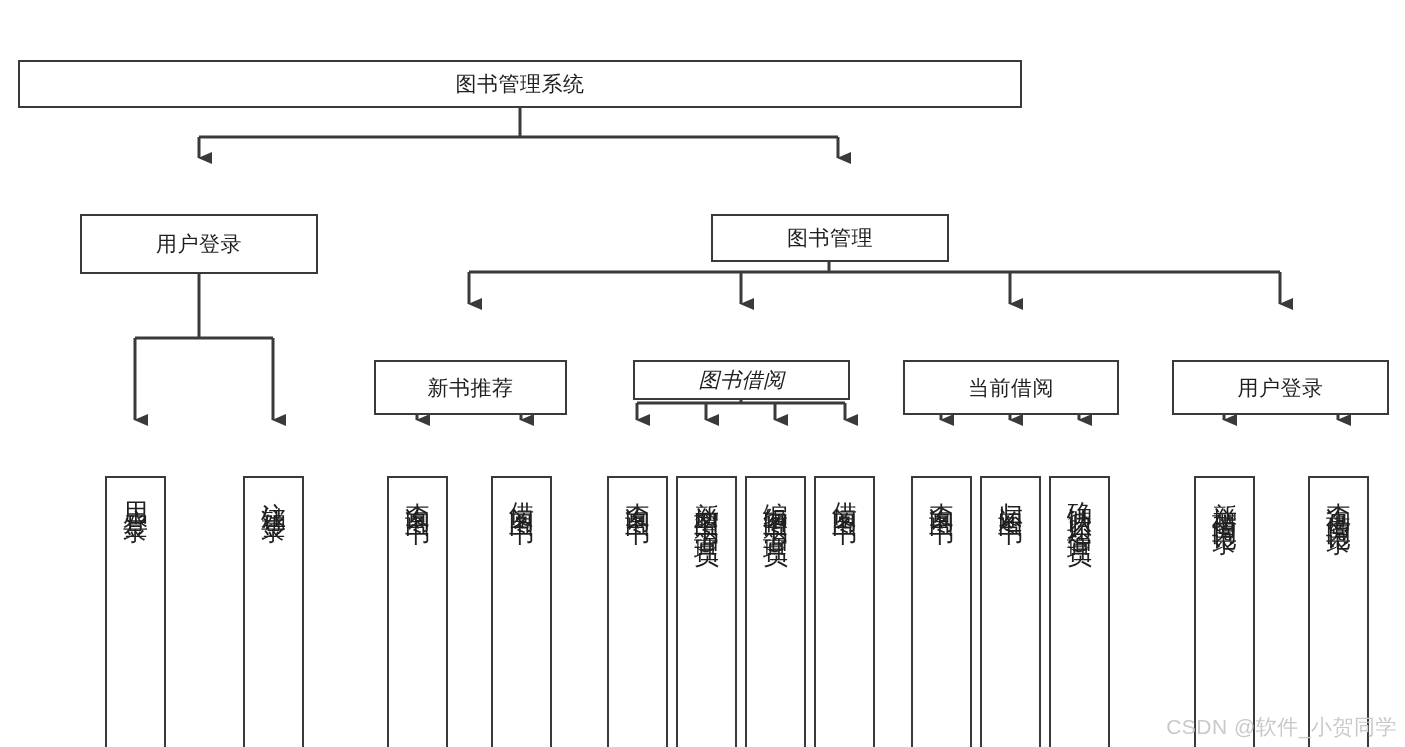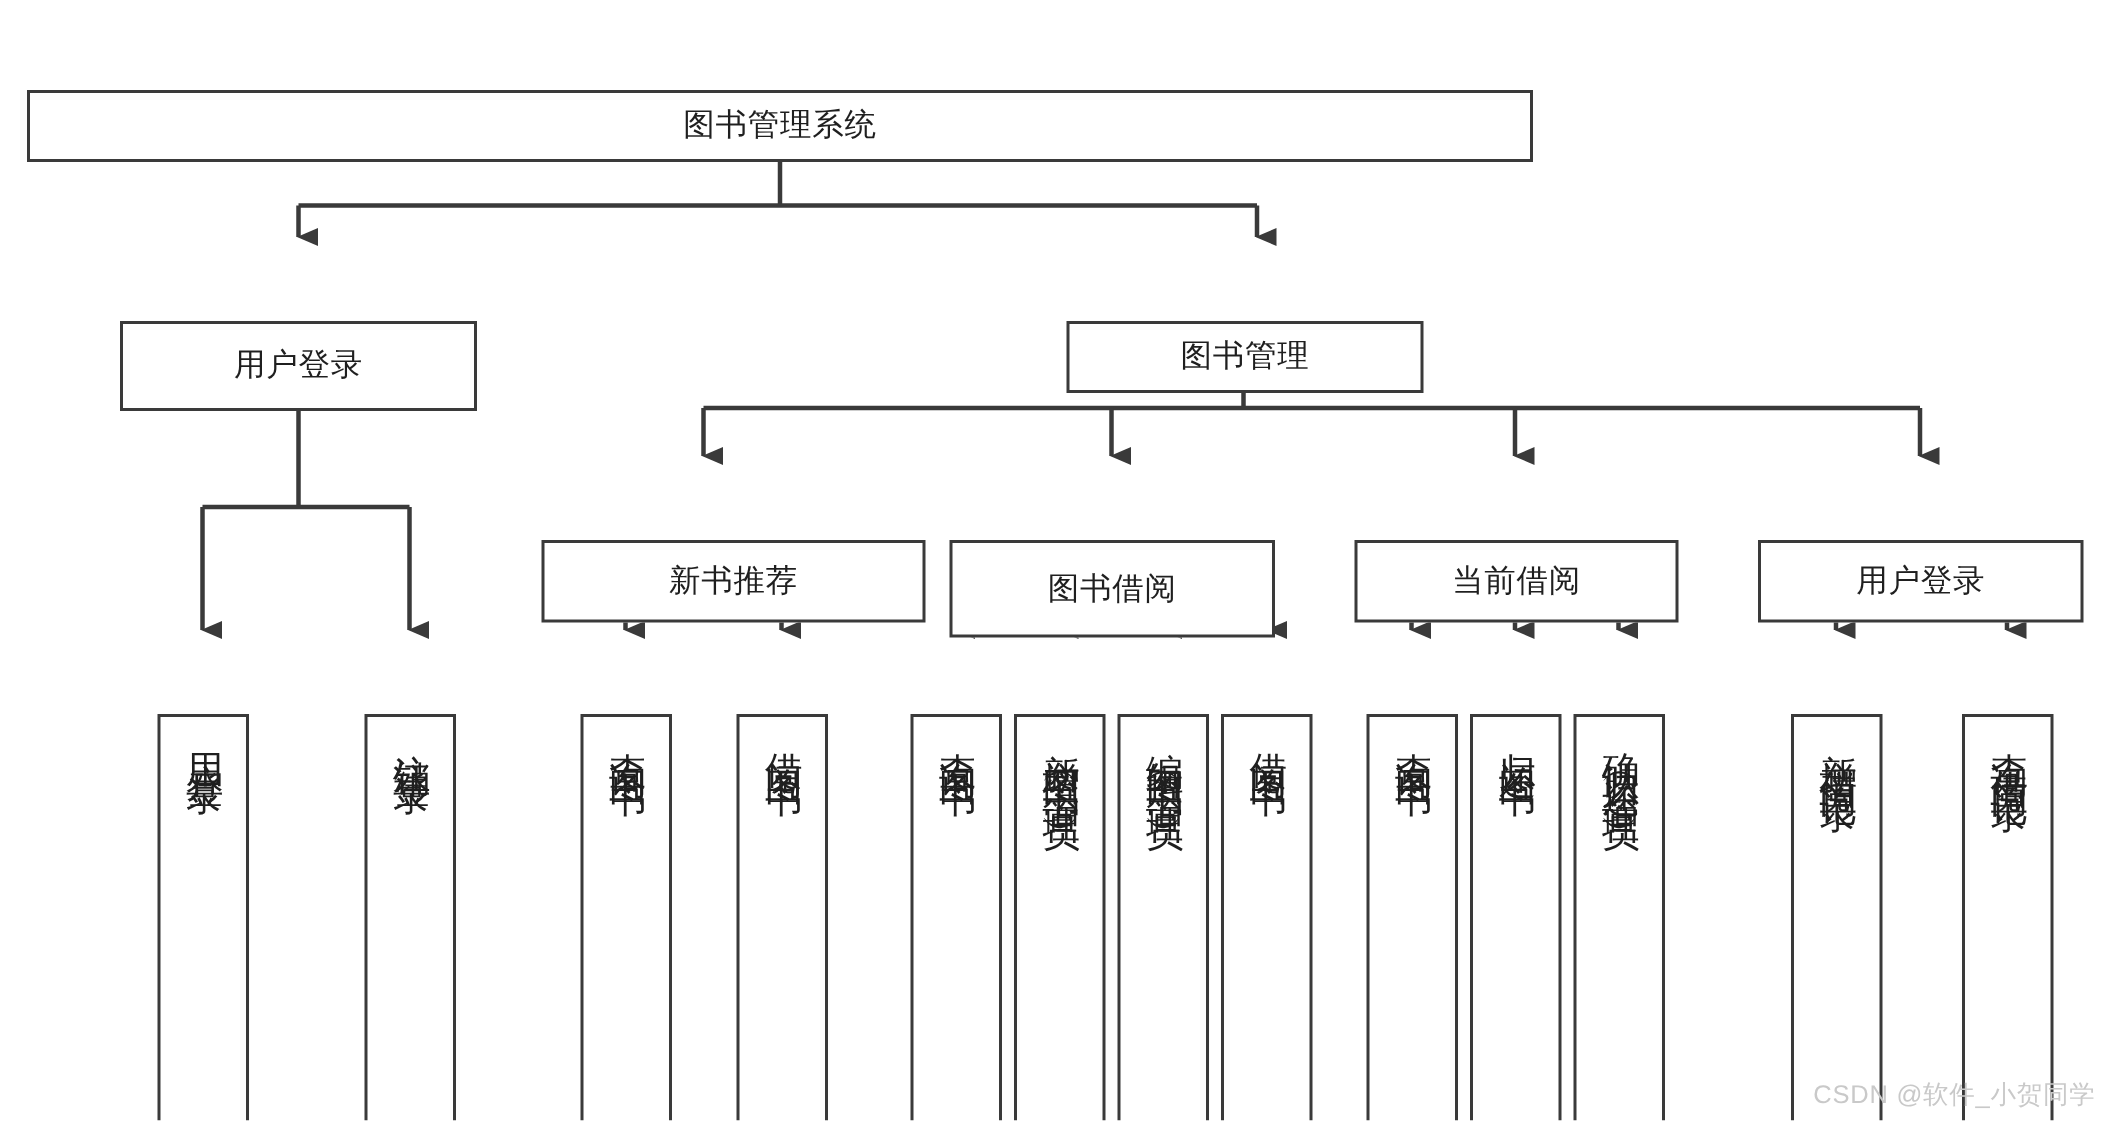--- a/index.html
+++ b/index.html
@@ -57,21 +57,21 @@
     left:0; top:0;
     width:1405px;
     height:747px;
     pointer-events:none;
   }
   
   #watermark{
     position:absolute;
     right:8px;
     bottom:6px;
-    font-size:17px;
+    font-size:21px;
     color:#c9c9c9;
     letter-spacing:0.5px;
     white-space:nowrap;
   }
 </style>
 </head>
 <body>
 
 <div id="canvas">
 
@@ -130,24 +130,24 @@
     <span class="lbl">图书管理系统</span>
   </div>
 
   <div class="node horiz" style="left:80px; top:172px; width:238px; height:60px;">
     <span class="lbl">用户登录</span>
   </div>
   <div class="node horiz" style="left:711px; top:172px; width:238px; height:48px;">
     <span class="lbl">图书管理</span>
   </div>
 
-  <div class="node horiz" style="left:361px; top:318px; width:256px; height:55px;">
+  <div class="node horiz" style="left:374px; top:318px; width:193px; height:55px;">
     <span class="lbl">新书推荐</span>
   </div>
-  <div class="node horiz" style="left:633px; top:318px; width:217px; height:65px;">
+  <div class="node horiz" style="left:633px; top:318px; width:217px; height:40px;font-style:italic;">
     <span class="lbl">图书借阅</span>
   </div>
   <div class="node horiz" style="left:903px; top:318px; width:216px; height:55px;justify-content:center;">
     <span class="lbl">当前借阅</span>
   </div>
   <div class="node horiz" style="left:1172px; top:318px; width:217px; height:55px;">
     <span class="lbl">用户登录</span>
   </div>
 
   <div class="node vert" style="left:105px; top:434px; width:61px; height:299px;">

